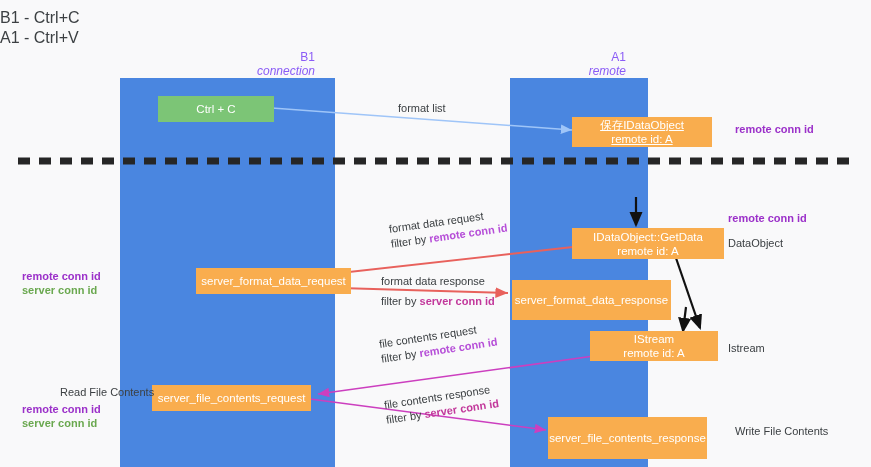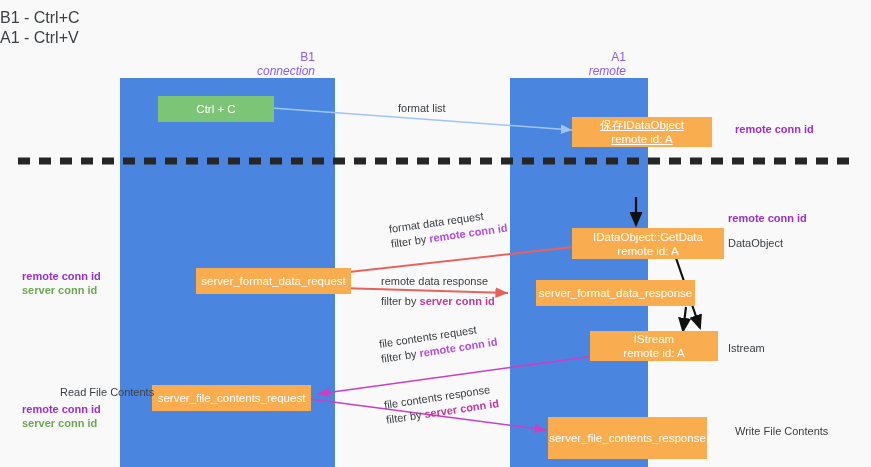--- a/index.html
+++ b/index.html
@@ -122,21 +122,21 @@
 
   <div class="node orange" style="left:572px;top:228px;width:152px;height:31px;">
     <span>IDataObject::GetData</span>
     <span>remote id: A</span>
   </div>
 
   <div class="node orange" style="left:152px;top:268px;width:155px;height:26px;margin-left:44px;">
     <span>server_format_data_request</span>
   </div>
 
-  <div class="node orange" style="left:512px;top:280px;width:159px;height:26px;margin-left:24px;">
+  <div class="node orange" style="left:512px;top:280px;width:159px;height:40px;">
     <span>server_format_data_response</span>
   </div>
 
   <div class="node orange" style="left:590px;top:331px;width:128px;height:30px;">
     <span>IStream</span>
     <span>remote id: A</span>
   </div>
 
   <div class="node orange" style="left:152px;top:385px;width:159px;height:26px;">
     <span>server_file_contents_request</span>
@@ -149,21 +149,21 @@
   <div class="edge-label flat" style="left:398px;top:101px;">
     <span class="row">format list</span>
   </div>
 
   <div class="edge-label rot1" style="left:388px;top:222px;">
     <span class="row">format data request</span>
     <span class="row"><span>filter by </span><b class="purple">remote conn id</b></span>
   </div>
 
   <div class="edge-label flat" style="left:381px;top:274px;">
-    <span class="row">remote data response</span>
+    <span class="row">format data response</span>
     <span class="row" style="padding-left:0px;margin-top:5px;"><span>filter by </span><b class="magenta">server conn id</b></span>
   </div>
 
   <div class="edge-label rot2" style="left:378px;top:337px;">
     <span class="row">file contents request</span>
     <span class="row"><span>filter by </span><b class="purple">remote conn id</b></span>
   </div>
 
   <div class="edge-label rot2" style="left:383px;top:398px;">
     <span class="row">file contents response</span>

